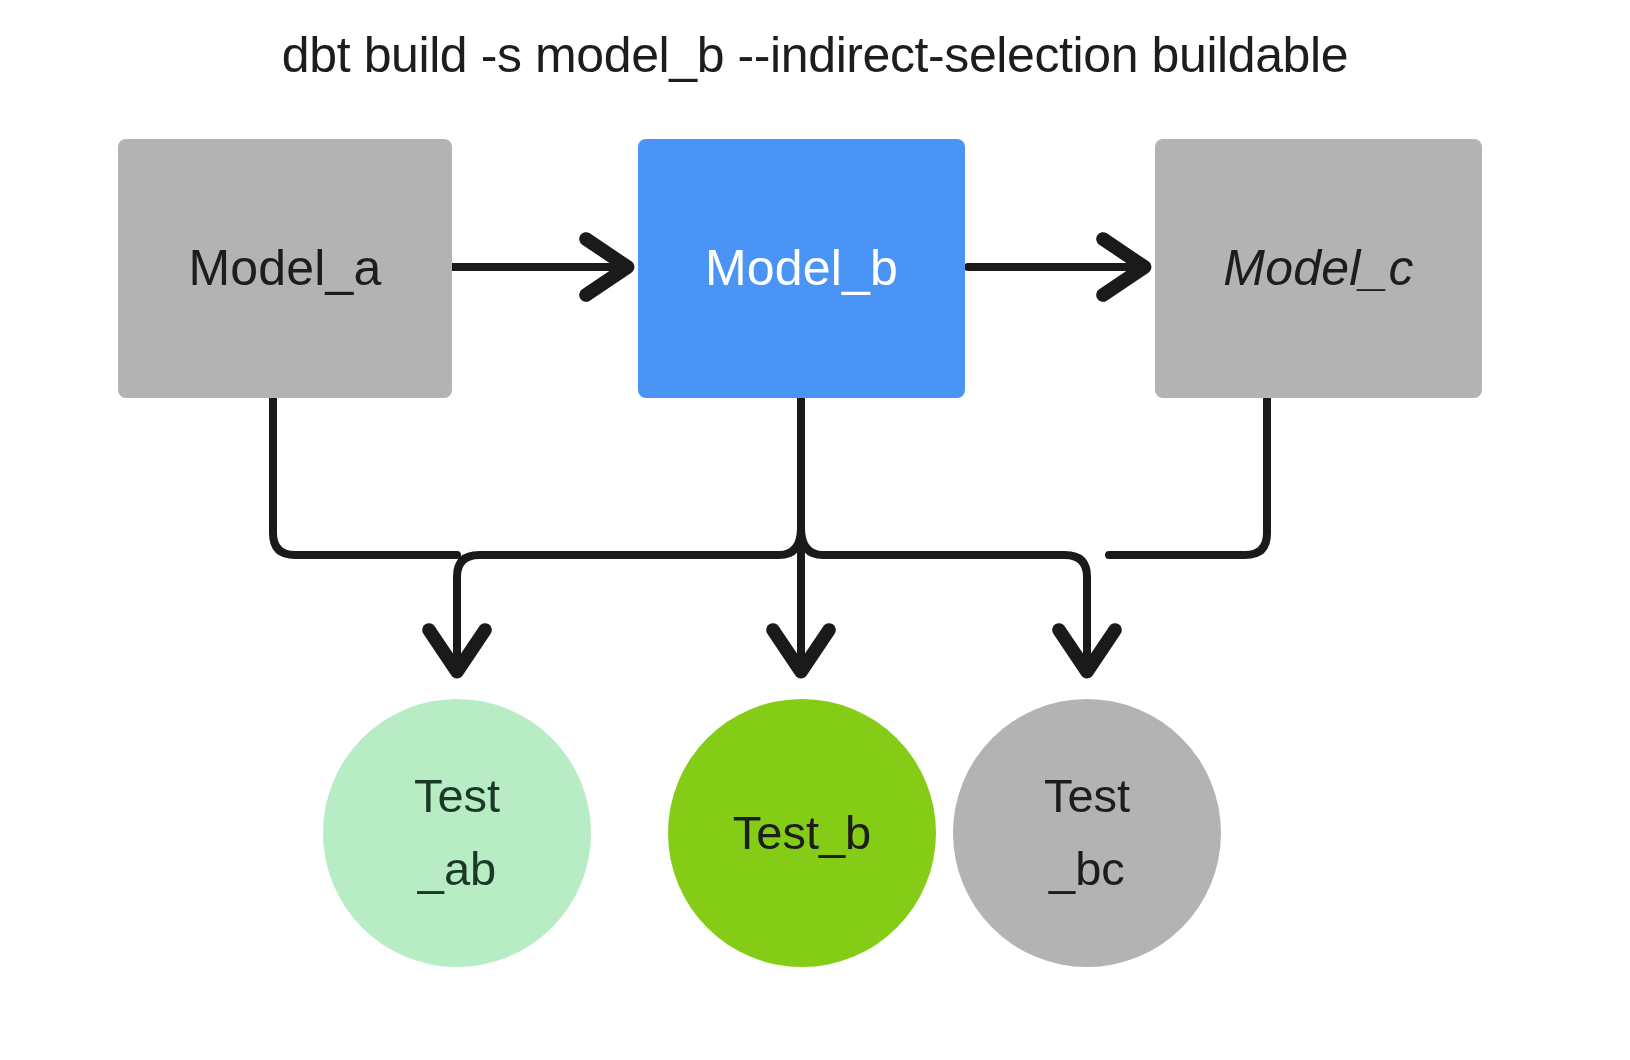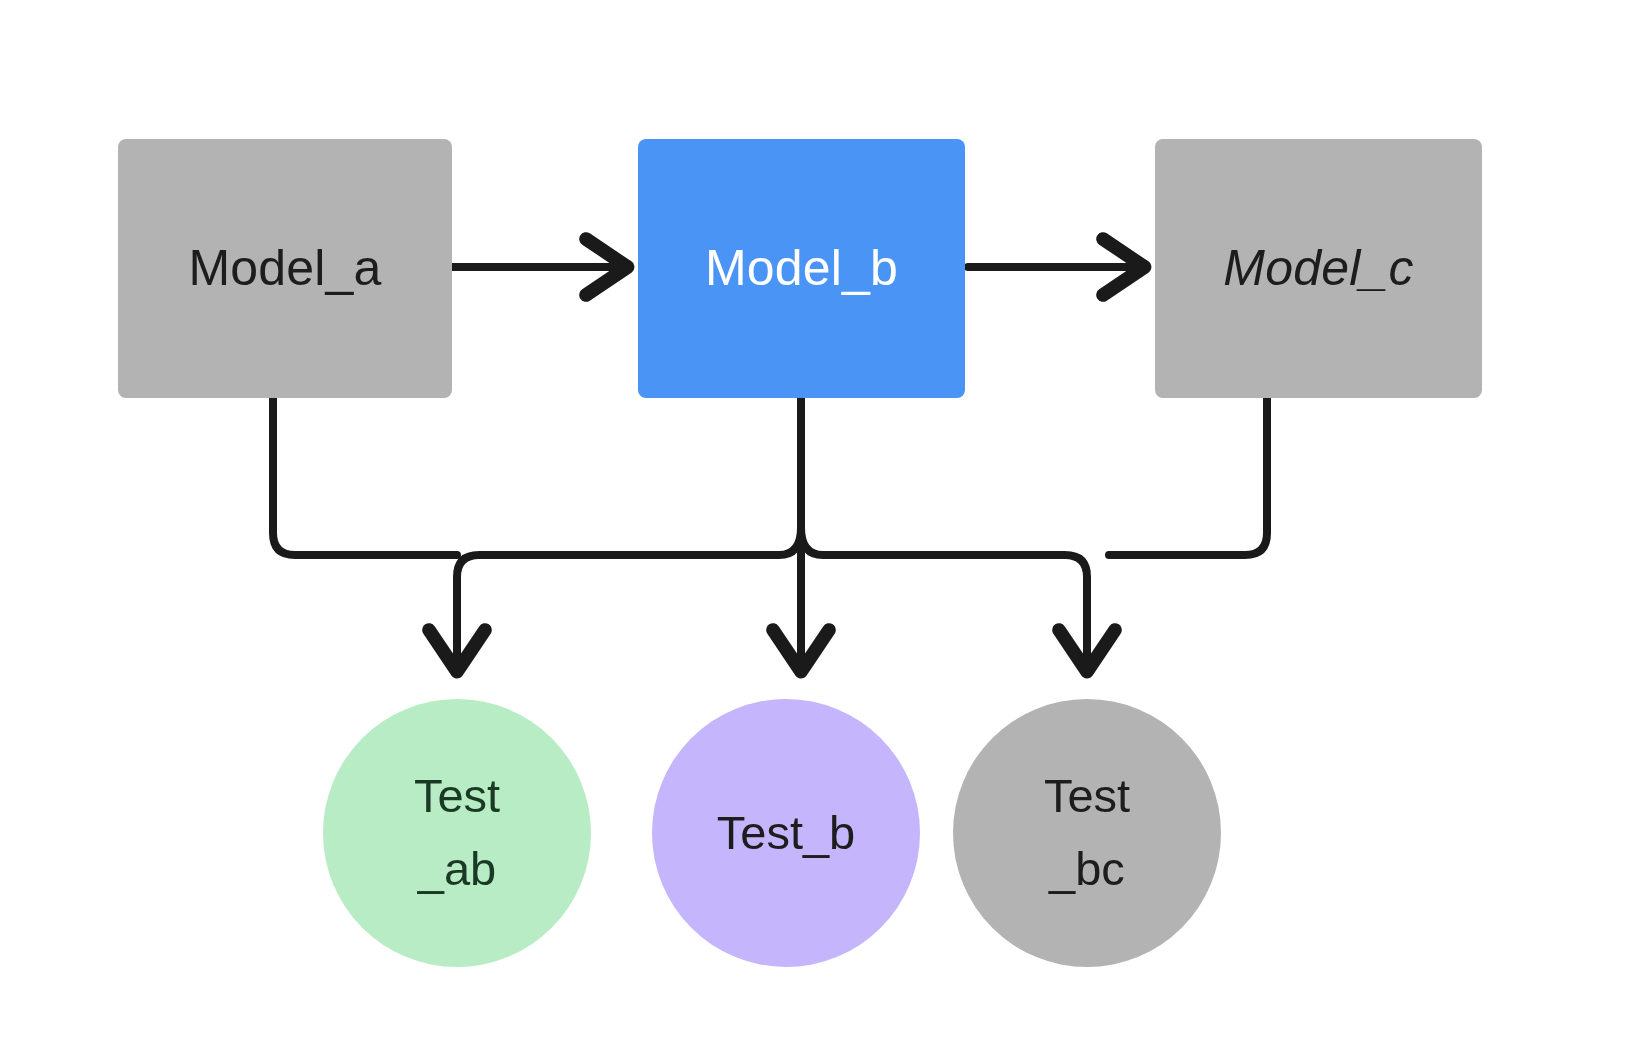--- a/index.html
+++ b/index.html
@@ -62,20 +62,21 @@
     color: #1d1d1d;
     letter-spacing: -0.4px;
     white-space: pre;
   }
 </style>
 </head>
 <body>
 
 <div id="diagram-root">
 
+  <div id="diagram-title">dbt build -s model_b --indirect-selection buildable</div>
 
   <svg id="edges-layer" viewBox="0 0 1630 1060" width="1630" height="1060" xmlns="http://www.w3.org/2000/svg">
     <defs>
       <marker id="arrowhead-right" markerWidth="9" markerHeight="9" refX="6.2" refY="4.5" orient="auto" markerUnits="strokeWidth">
         <path d="M1.2,1.0 L6.4,4.5 L1.2,8.0" fill="none" stroke="#1a1a1a" stroke-width="1.7" stroke-linecap="round" stroke-linejoin="round"></path>
       </marker>
       <marker id="arrowhead-down" markerWidth="9" markerHeight="9" refX="6.2" refY="4.5" orient="auto" markerUnits="strokeWidth">
         <path d="M1.2,1.0 L6.4,4.5 L1.2,8.0" fill="none" stroke="#1a1a1a" stroke-width="1.7" stroke-linecap="round" stroke-linejoin="round"></path>
       </marker>
     </defs>
@@ -108,21 +109,21 @@
 
   <div class="node model-box" style="left:1155px; top:139px; width:327px; height:259px; background:#b3b3b3;">
     <span class="model-label" style="color:#1d1d1d;font-style:italic;">Model_c</span>
   </div>
 
   <div class="node test-circle" style="left:323px; top:699px; width:268px; height:268px; background:#b8ecc5;">
     <span class="test-label" style="color:#1b3a26;">Test
 _ab</span>
   </div>
 
-  <div class="node test-circle" style="left:652px; top:699px; width:268px; height:268px; background:#c4b5fd;">
+  <div class="node test-circle" style="left:668px; top:699px; width:268px; height:268px; background:#84cc16;">
     <span class="test-label" style="color:#1d1d1d;">Test_b</span>
   </div>
 
   <div class="node test-circle" style="left:953px; top:699px; width:268px; height:268px; background:#b3b3b3;">
     <span class="test-label" style="color:#1d1d1d;">Test
 _bc</span>
   </div>
 
 </div>
 

